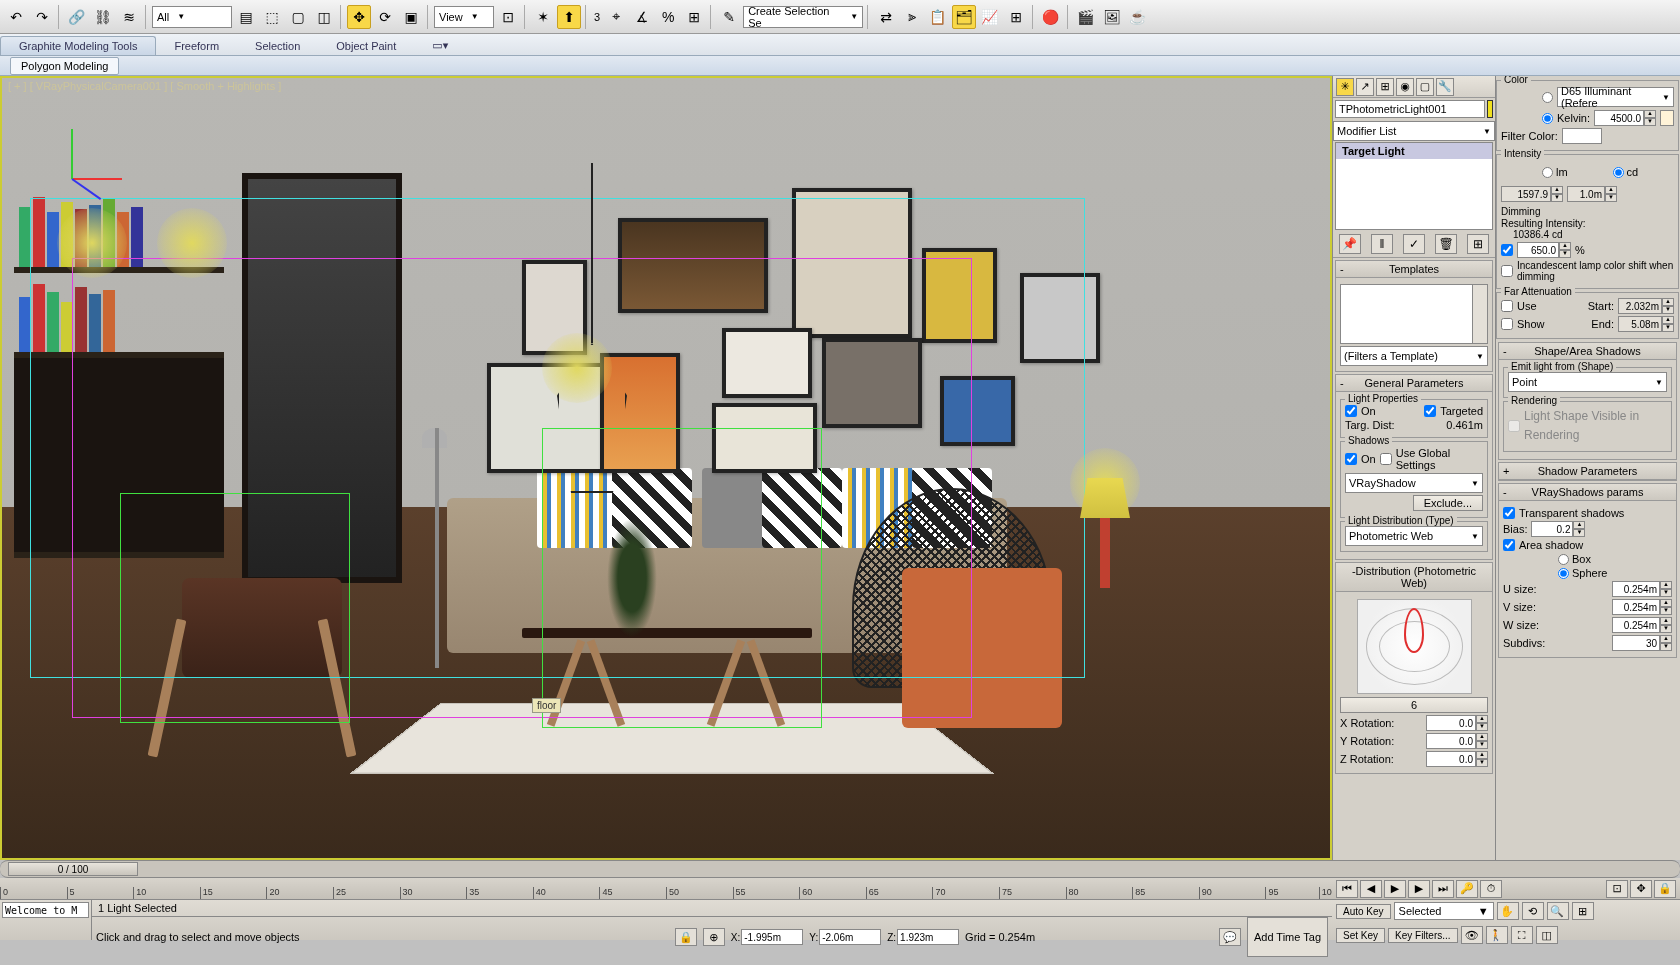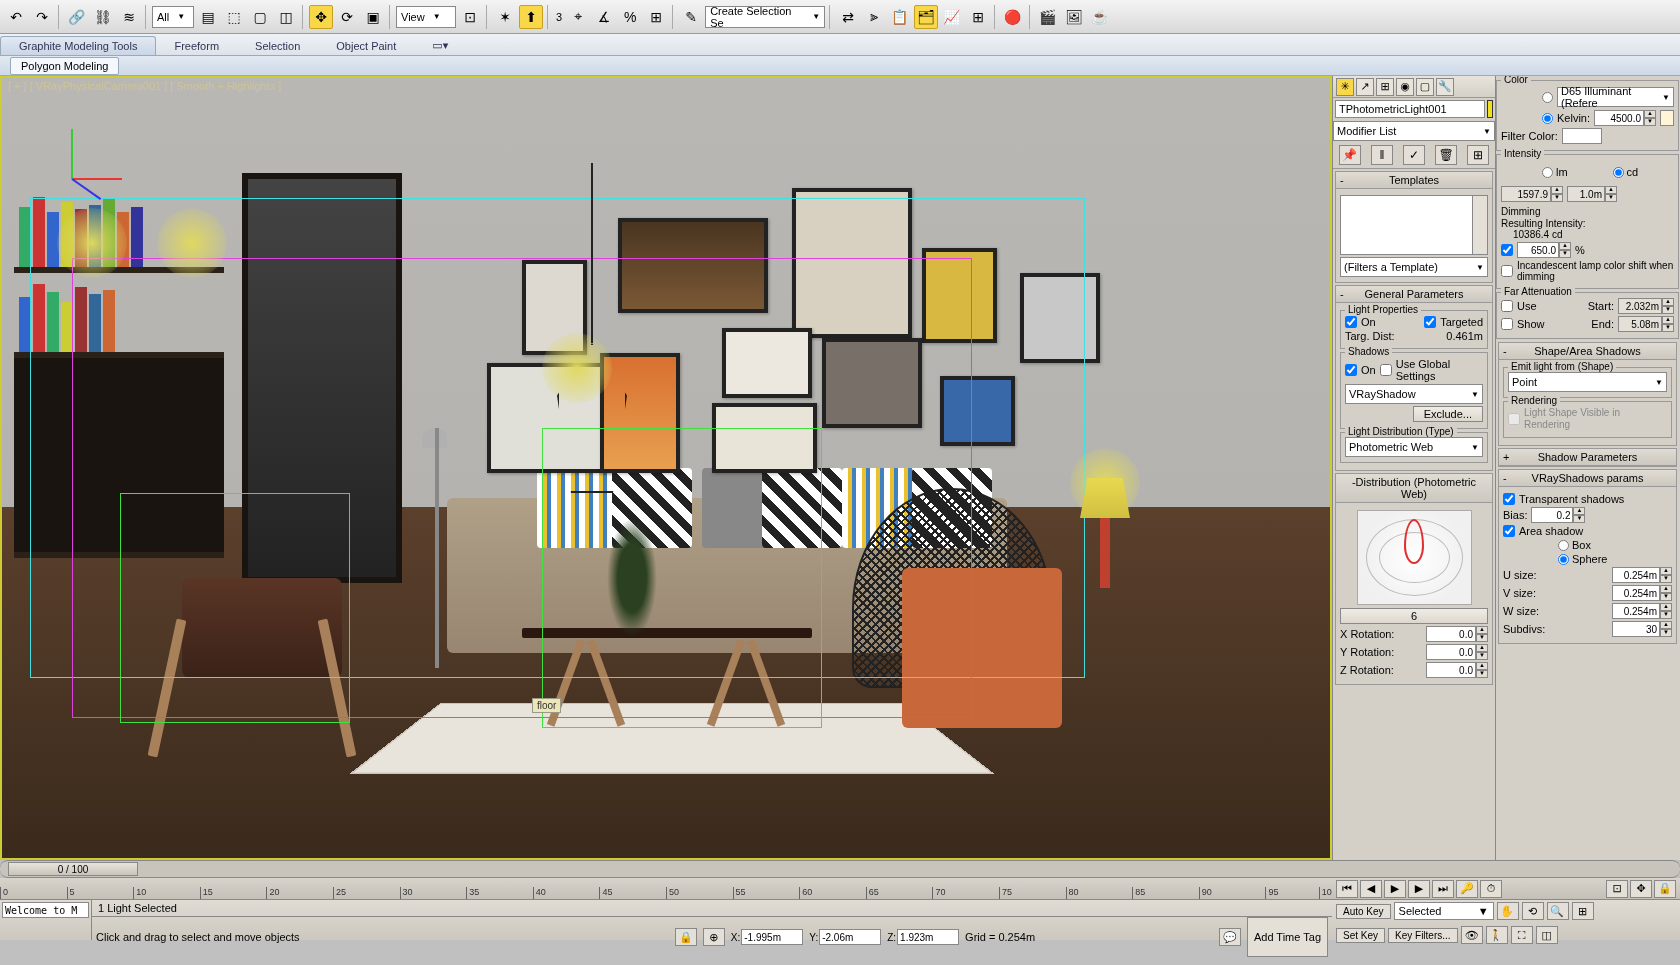--- a/index.html
+++ b/index.html
@@ -134,21 +134,21 @@
 <body>
 
 <div class="toolbar">
   <div class="tb-btn">↶</div>
   <div class="tb-btn">↷</div>
   <div class="tb-sep"></div>
   <div class="tb-btn">🔗</div>
   <div class="tb-btn">⛓</div>
   <div class="tb-btn">≋</div>
   <div class="tb-sep"></div>
-  <div class="tb-drop" style="width:42px">
+  <div class="tb-drop" style="width:80px">
       <span>All</span>
       <span class="arrow">▼</span>
     </div>
   <div class="tb-btn">▤</div>
   <div class="tb-btn">⬚</div>
   <div class="tb-btn">▢</div>
   <div class="tb-btn">◫</div>
   <div class="tb-sep"></div>
   <div class="tb-btn" style="background:#f8d848;border-color:#c8a020">✥</div>
   <div class="tb-btn">⟳</div>
@@ -309,20 +309,23 @@
         <div class="ptab">🔧</div>
       </div>
       <div class="namebox">
         <input value="TPhotometricLight001" style="">
         <div class="colorswatch"></div>
       </div>
       <div class="drop">
           <span>Modifier List</span>
           <span class="arrow">▼</span>
         </div>
+      <div class="stacklist">
+        <div class="stackitem">Target Light</div>
+      </div>
       <div class="stackbtns">
         <div class="sbtn">📌</div>
         <div class="sbtn">‖</div>
         <div class="sbtn">✓</div>
         <div class="sbtn">🗑</div>
         <div class="sbtn">⊞</div>
       </div>
 
       <div class="rollout">
         <div class="roll-head"><span class="pm">-</span><span>Templates</span></div>
@@ -547,21 +550,21 @@
             <div class="legend">Emit light from (Shape)</div>
             <div class="drop">
                 <span>Point</span>
                 <span class="arrow">▼</span>
               </div>
           </div>
           <div class="fieldset">
             <div class="legend">Rendering</div>
             <div class="row">
                 <input type="checkbox" class="chk" disabled="" style="">
-                <label style="color:#888;font-size:10px;line-height:12px">Light Shape Visible in Rendering</label>
+                <label style="color:#888;font-size:12px;line-height:19px">Light Shape Visible in Rendering</label>
               </div>
           </div>
         </div>
       </div>
 
       <div class="rollout">
         <div class="roll-head"><span class="pm">+</span><span>Shadow Parameters</span></div>
       </div>
 
       <div class="rollout">

